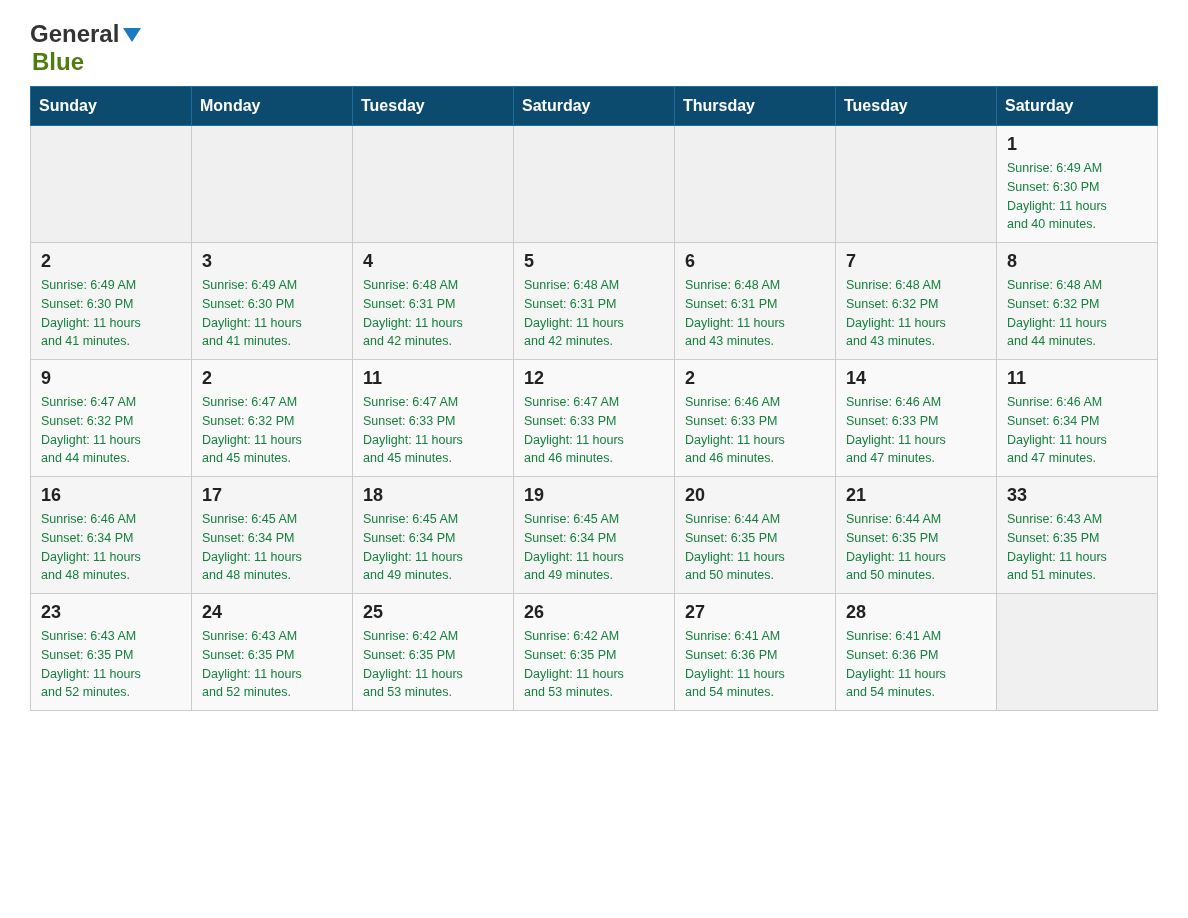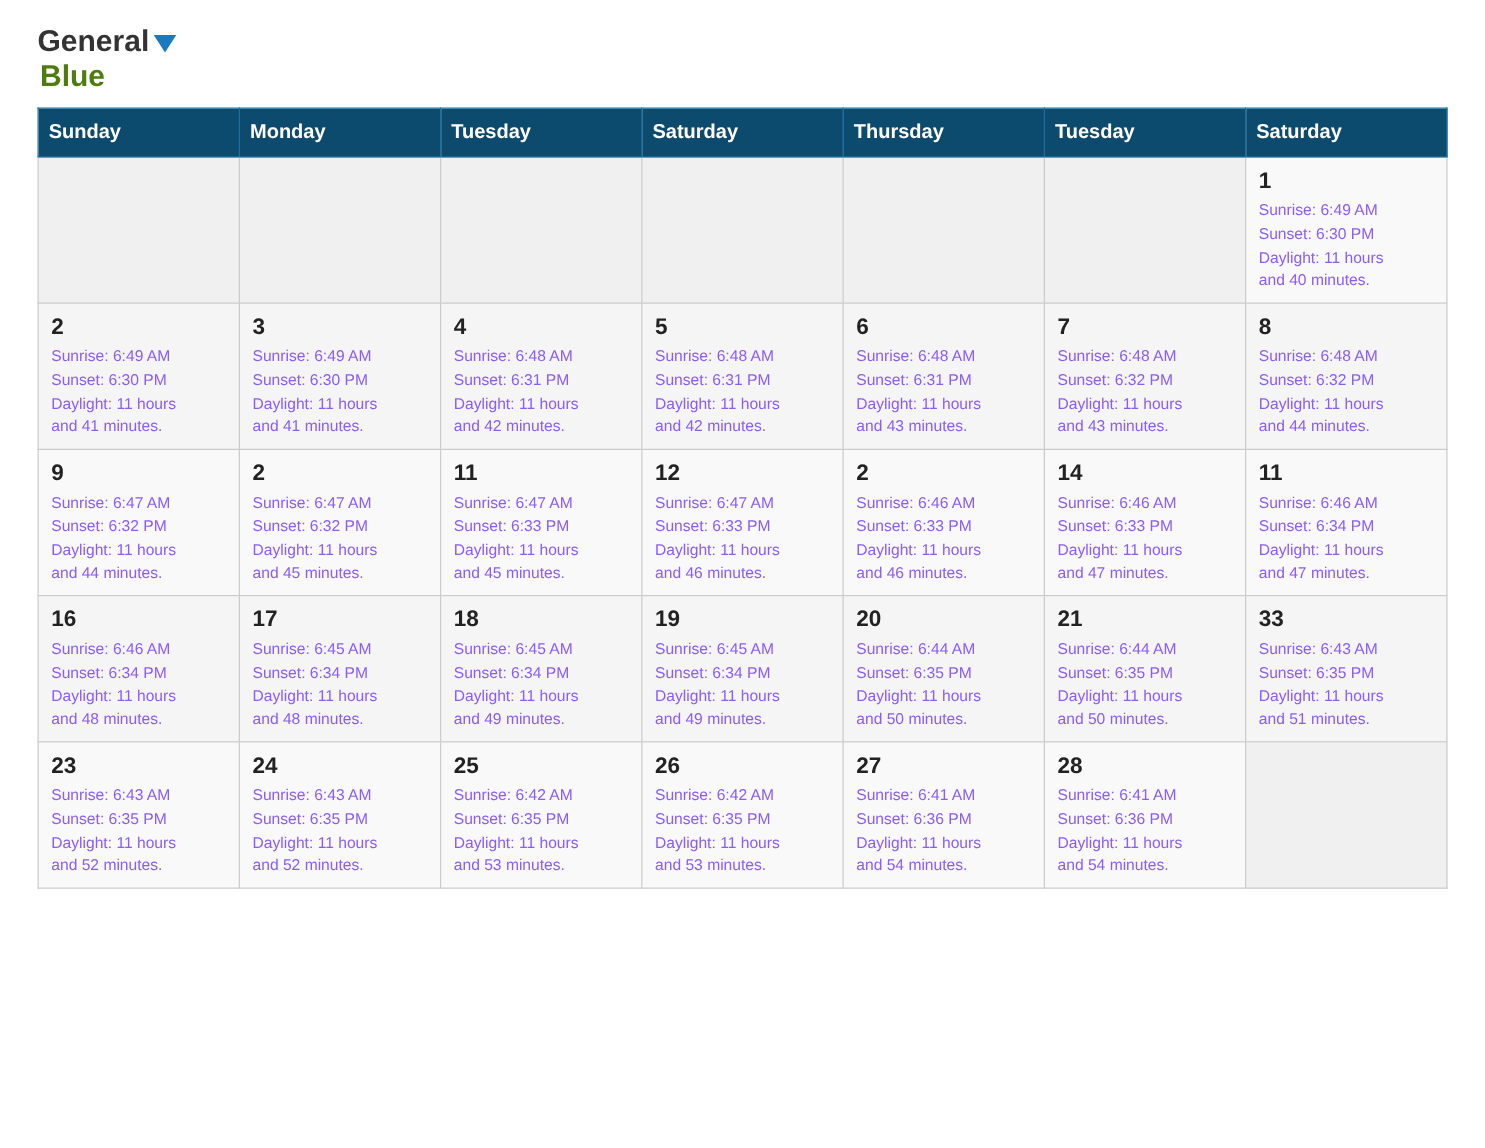--- a/index.html
+++ b/index.html
@@ -54,21 +54,21 @@
     }
     .day-number {
       font-size: 18px;
       font-weight: bold;
       color: #222;
       display: block;
       margin-bottom: 4px;
     }
     .day-info {
       font-size: 12.5px;
-      color: #8b5cf6;
+      color: #15803d;
       line-height: 1.5;
     }
     .calendar tr td {
       background: #fff;
     }
     .calendar tr:nth-child(odd) td {
       background: #f9f9f9;
     }
     
     .calendar tbody tr td {

